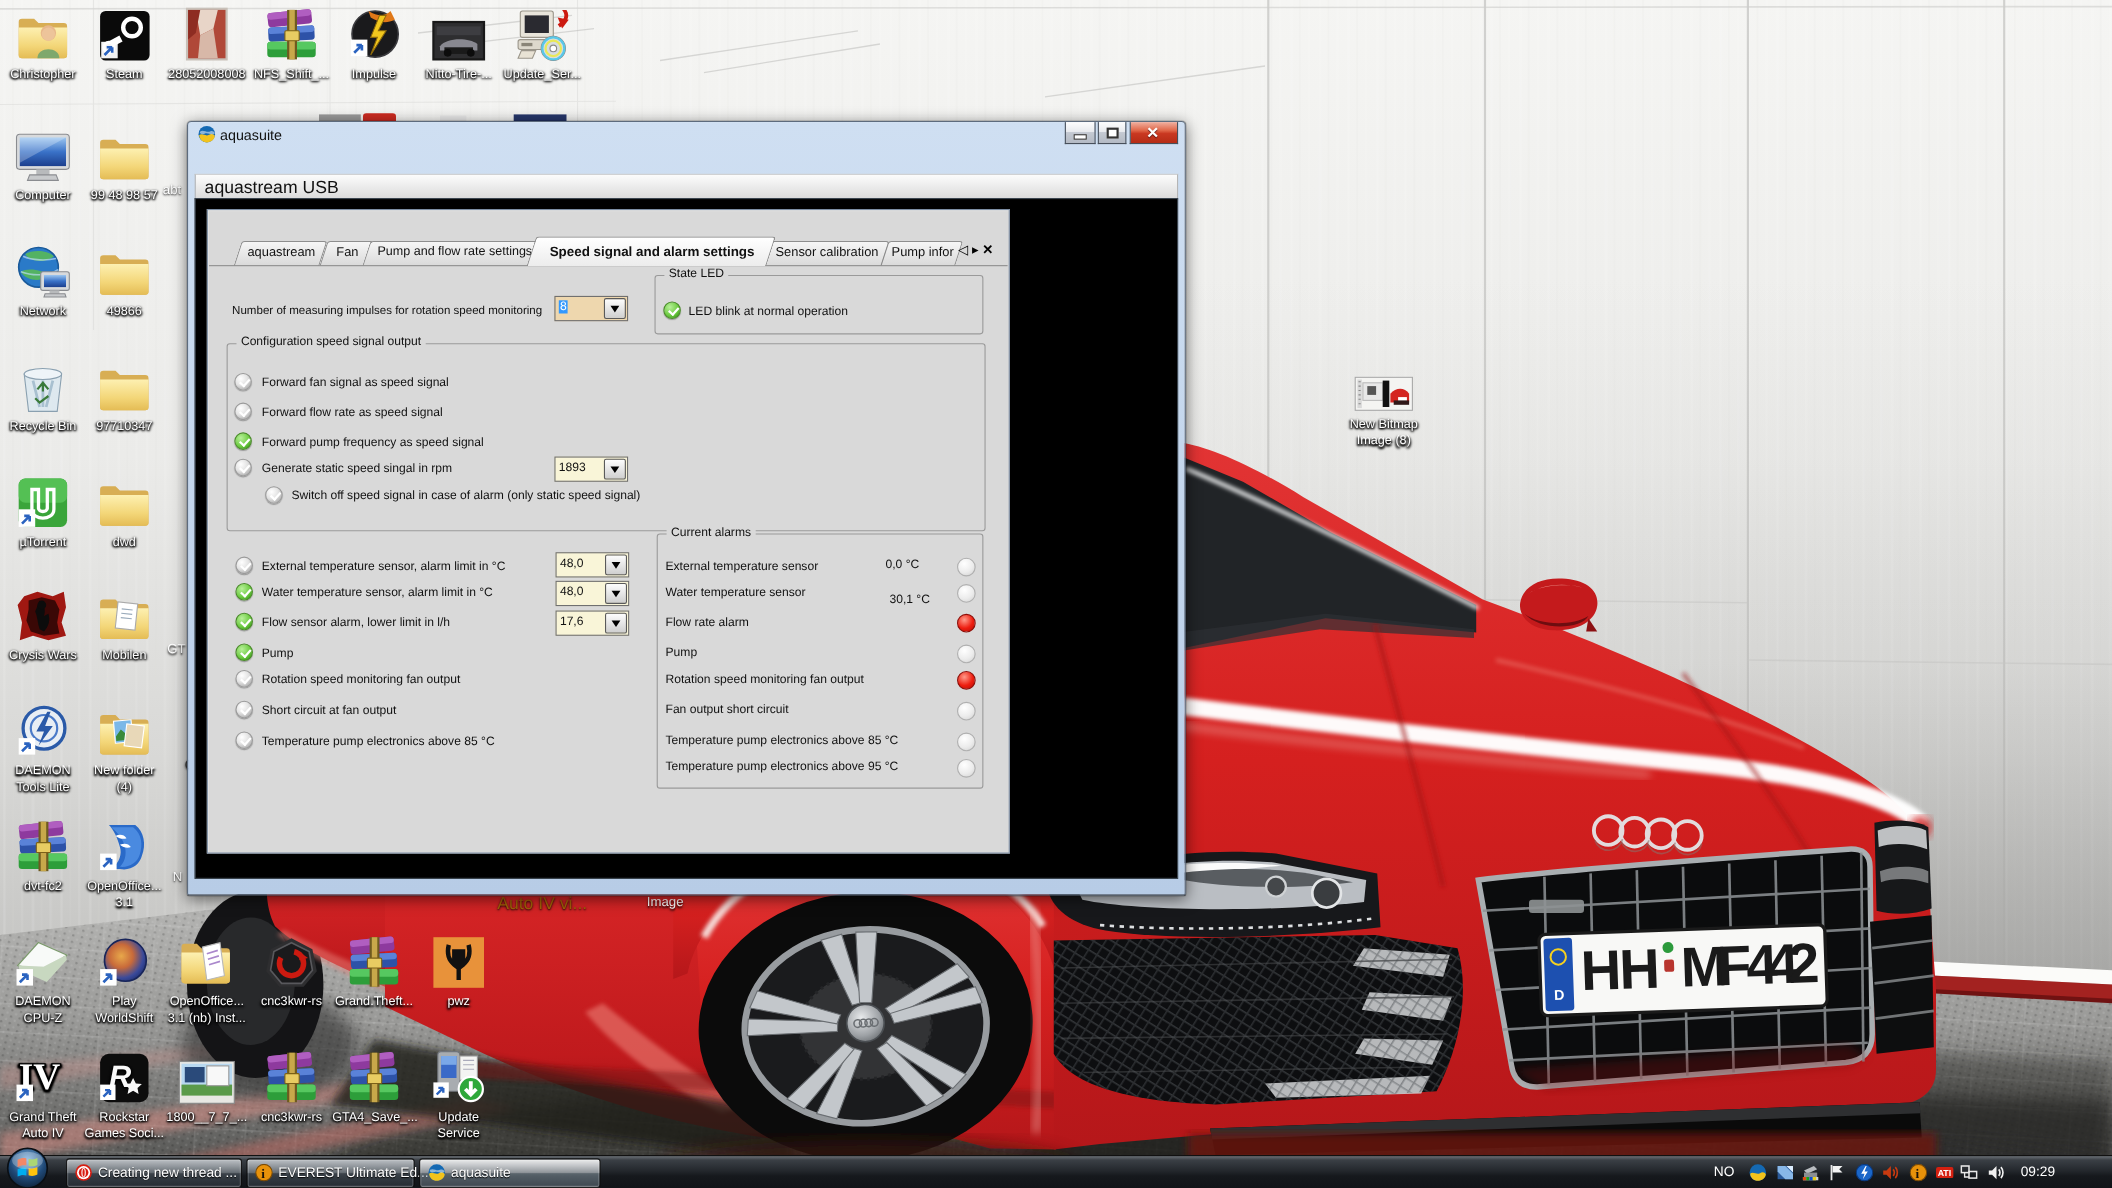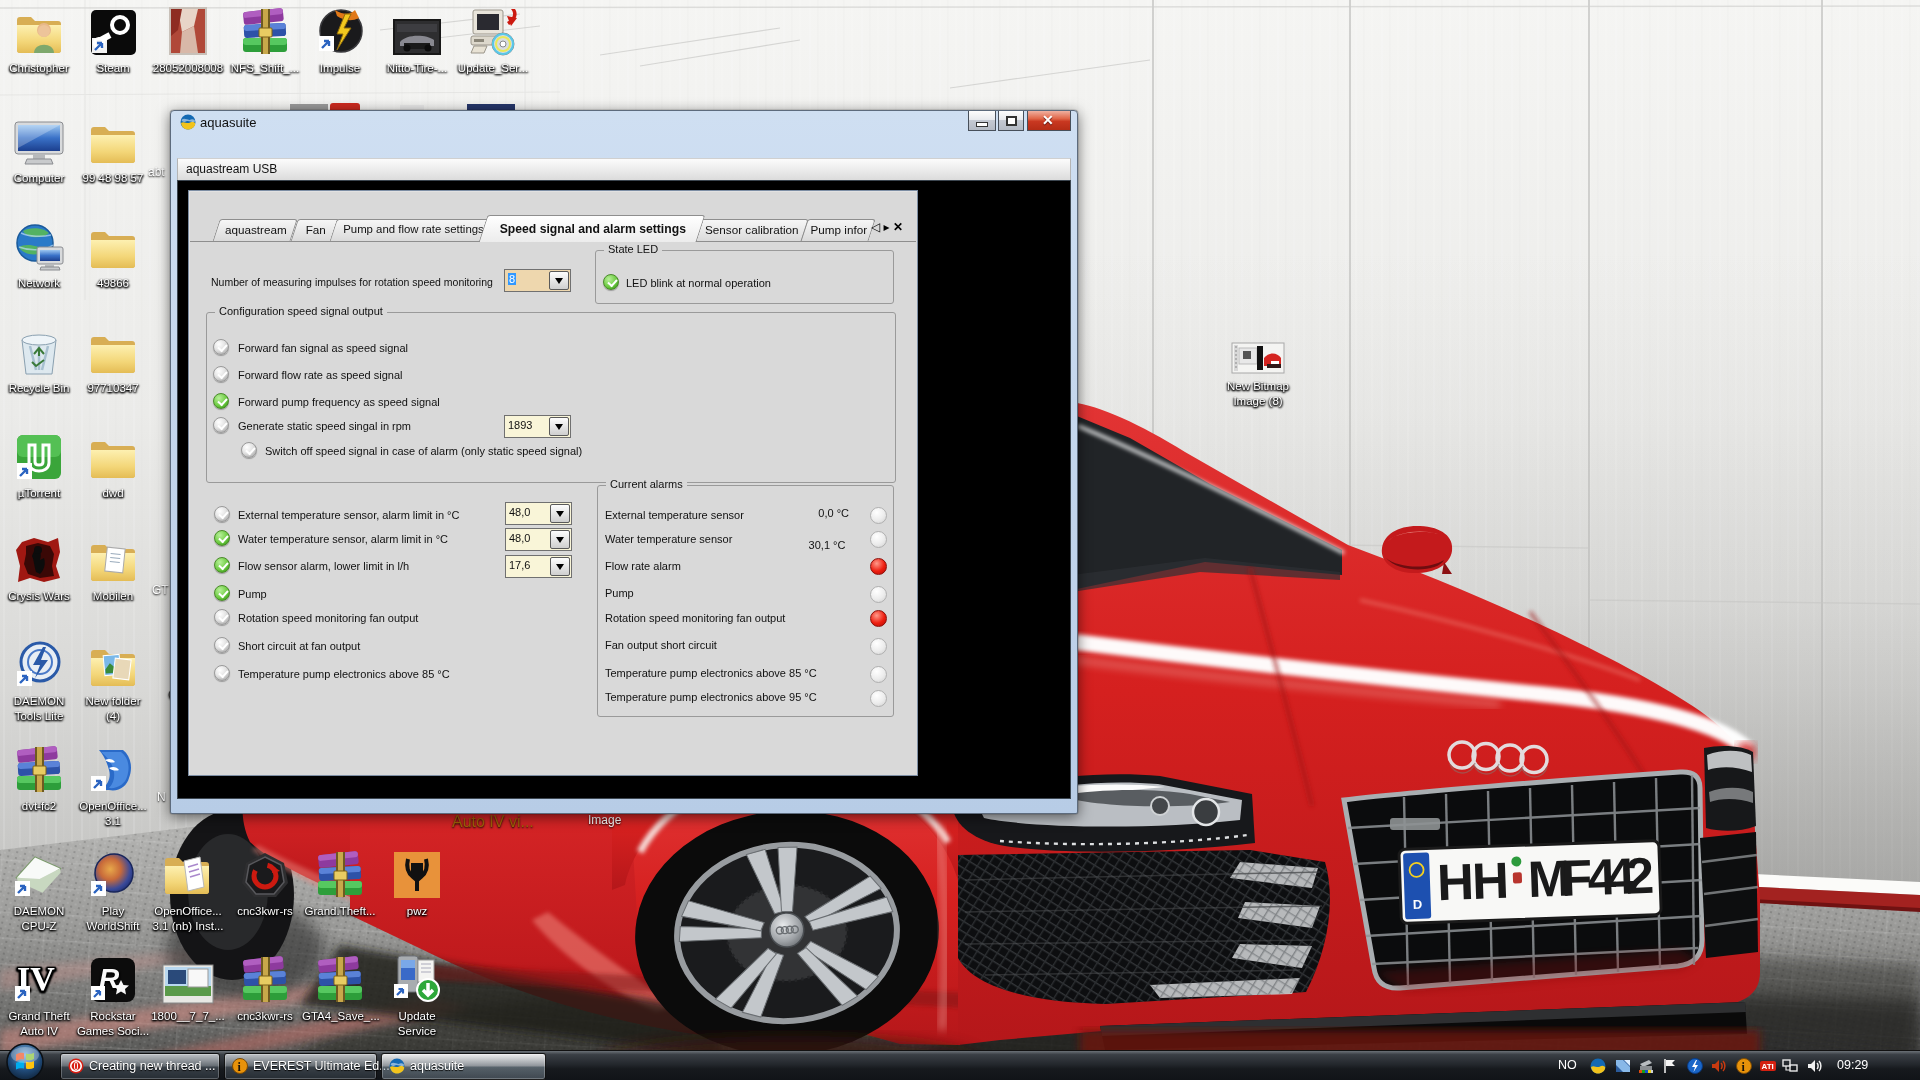--- a/index.html
+++ b/index.html
@@ -14,21 +14,21 @@
 .dico .lb{white-space:pre-line;}
 
 #win{position:absolute;left:170px;top:110px;width:906px;height:702px;
  box-shadow:0 3px 14px rgba(0,0,0,.55), 0 0 1px #000;
  background:linear-gradient(#cfdff2,#b7cce6);border:1px solid #5d6b7d;border-radius:4px 4px 2px 2px;}
 #titlebar{position:absolute;left:0;top:0;right:0;height:22px;font-size:13px;color:#101010;}
 #titlebar .tx{position:absolute;left:29px;top:4px;}
 .capbtn{position:absolute;top:0px;height:19px;border:1px solid #474f5a;border-top:none;background:linear-gradient(#fdfdfd,#e8eaee 45%,#c4c9d2 50%,#b4bac4);}
 #menubar{position:absolute;left:6px;top:22px;right:6px;height:25px;background:linear-gradient(#fafafa,#ebebeb);border:1px solid #b5b5b5;border-bottom:none;font-size:11.5px;color:#111;}
 #menubar span{position:absolute;top:5px;}
-#tbar{position:absolute;left:6px;top:47px;right:6px;height:22px;background:linear-gradient(#fcfcfc,#dadada);border:1px solid #b5b5b5;border-top:1px solid #d0d0d0;font-size:12px;color:#111;}
+#tbar{position:absolute;left:6px;top:47px;right:6px;height:22px;background:linear-gradient(#fcfcfc,#dadada);border:1px solid #b5b5b5;border-top:1px solid #d0d0d0;font-size:16px;color:#111;}
 #mdi{position:absolute;left:6px;top:69px;width:892px;height:617px;background:#000;border:1px solid #3c4650;}
 
 #child{position:absolute;left:10px;top:9px;width:728px;height:584px;background:#d9d9d9;
  border:1px solid #7d8ea4;box-shadow:1px 1px 0 rgba(255,255,255,.25) inset;}
 #childtitle{position:absolute;left:0;top:0;right:0;height:24px;background:linear-gradient(#f0f6fc,#cfdff0 45%,#b9cfe6);
  border-bottom:1px solid #98aabf;font-size:13px;color:#1b3a63;}
 #childtitle .tx{position:absolute;left:13px;top:5px;}
 #childclose{position:absolute;right:6px;top:5px;width:14px;height:14px;border-radius:3px;
  background:linear-gradient(#f0a088,#d1402a 55%,#b02818);border:1px solid #8c2014;color:#fff;font-size:10px;font-weight:bold;text-align:center;line-height:13px;}
 .tab{position:absolute;top:28px;height:22px;background:linear-gradient(#f6f6f6,#d9d9d9);border:1px solid #8e8e8e;border-bottom:none;
@@ -938,21 +938,21 @@
           <div class="row" style="left:49px;top:421px">Rotation speed monitoring fan output</div>
         <div class="chk chkg" style="left:25px;top:446px"></div>
           <div class="row" style="left:49px;top:449px">Short circuit at fan output</div>
         <div class="chk chkg" style="left:25px;top:474px"></div>
           <div class="row" style="left:49px;top:477px">Temperature pump electronics above 85 °C</div>
 
         <div class="grp" style="left:408px;top:294px;width:295px;height:230px">
             <span class="gl">Current alarms</span>
           </div>
         <div class="row" style="left:416px;top:318px">External temperature sensor</div>
-          <div class="row" style="left:620px;top:316px;width:44px;text-align:right;left:616px">0,0 °C</div>
+          <div class="row" style="left:620px;top:316px;width:44px;text-align:left;left:616px">0,0 °C</div>
           <div class="led ledoff" style="left:681px;top:316px"></div>
         <div class="row" style="left:416px;top:342px">Water temperature sensor</div>
           <div class="row" style="left:616px;top:348px;width:44px;text-align:center">30,1 °C</div>
           <div class="led ledoff" style="left:681px;top:340px"></div>
         <div class="row" style="left:416px;top:369px">Flow rate alarm</div>
           <div class="led ledon" style="left:681px;top:367px"></div>
         <div class="row" style="left:416px;top:396px">Pump</div>
           <div class="led ledoff" style="left:681px;top:395px"></div>
         <div class="row" style="left:416px;top:421px">Rotation speed monitoring fan output</div>
           <div class="led ledon" style="left:681px;top:419px"></div>

